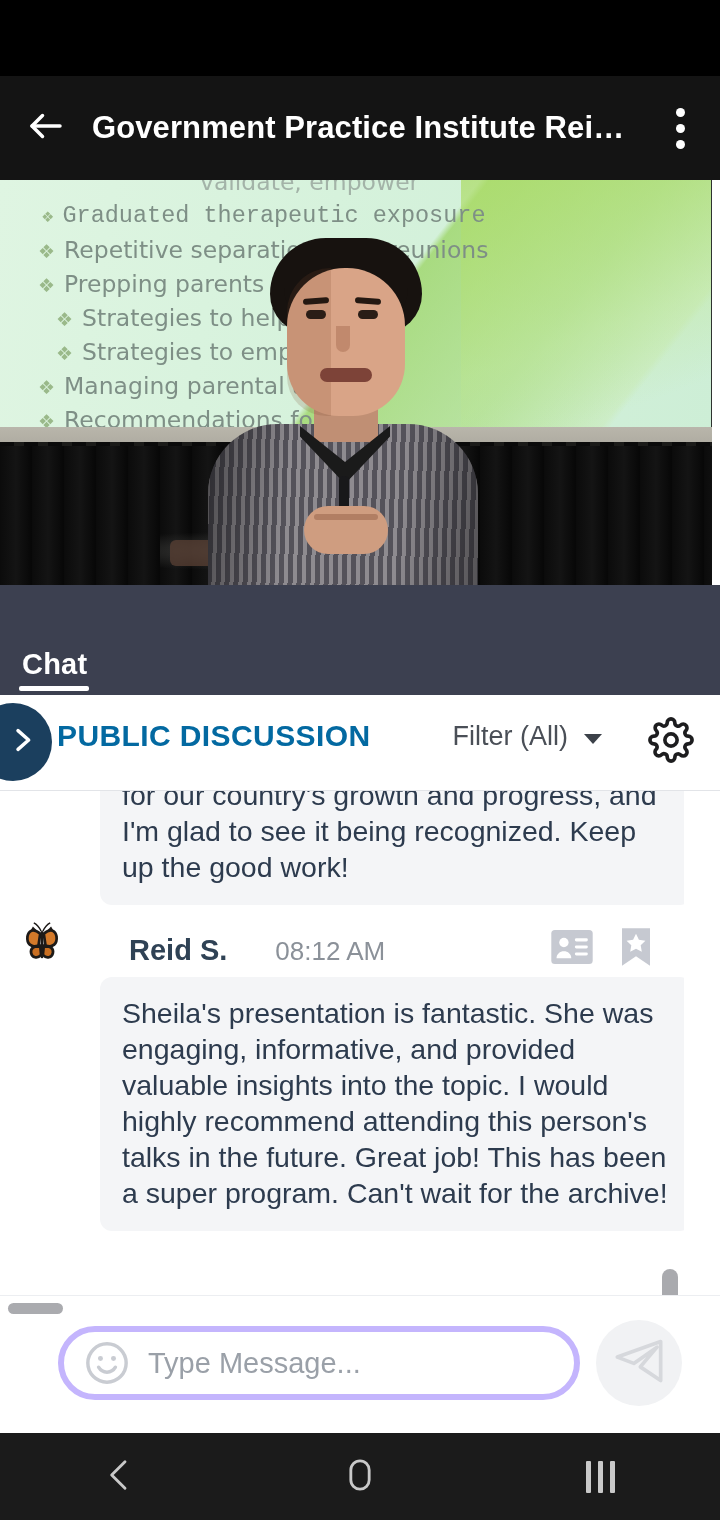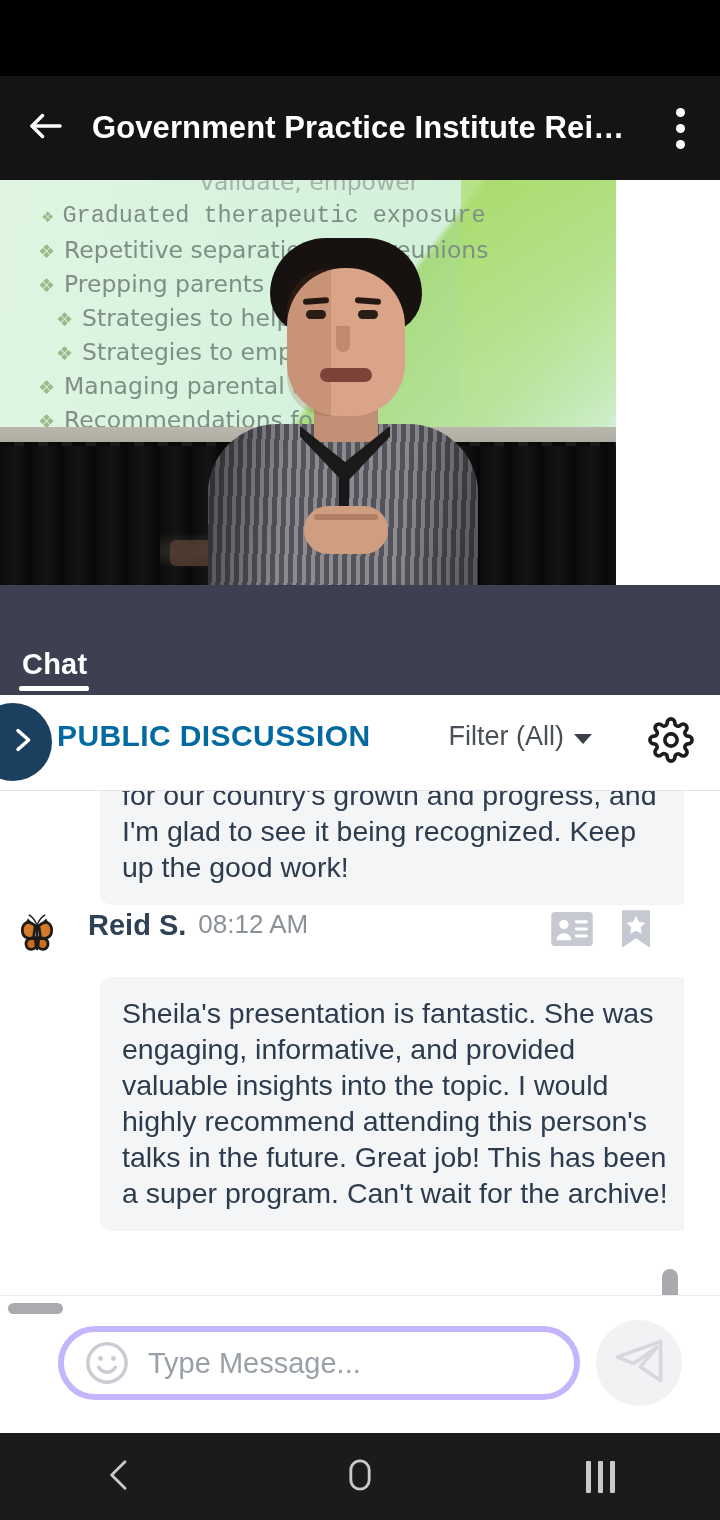--- a/index.html
+++ b/index.html
@@ -42,21 +42,21 @@
   }
   .kebab-top {
     width: 80px; height: 104px; flex: 0 0 auto;
     display: flex; flex-direction: column; align-items: center; justify-content: center;
     gap: 7px;
   }
   .kebab-top i { width: 9px; height: 9px; border-radius: 50%; background: #ffffff; display:block; }
 
   
   .video {
-    position: absolute; top: 180px; left: 0; width: 616px; height: 405px;
+    position: absolute; top: 180px; left: 0; width: 712px; height: 405px;
     overflow: hidden; background: #111;
   }
   .screen {
     position: absolute; left: 0; top: 0; width: 716px; height: 272px;
     background:
       linear-gradient(128deg, rgba(255,255,255,0) 52%, rgba(150,210,90,0.70) 53%, rgba(150,210,90,0.45) 72%, rgba(198,232,160,0.30) 86%, rgba(255,255,255,0) 87%),
       linear-gradient(100deg, #dff5e2 0%, #d6f2dc 45%, #cdeed6 100%);
     border-right: 5px solid #2e3330;
   }
   .screen-glow {
@@ -177,22 +177,22 @@
     width: 78px; height: 78px; border-radius: 50%;
     background: #1b3f5e;
     display: flex; align-items: center; justify-content: center;
   }
   .expand-btn svg { width: 32px; height: 32px; margin-left: 18px; }
   .disc-title {
     position: absolute; left: 57px; top: 24px;
     font-size: 30px; font-weight: bold; color: #0369a1; letter-spacing: .4px;
   }
   .filter-wrap {
-    position: absolute; right: 128px; top: 26px;
-    display: flex; align-items: center; gap: 10px;
+    position: absolute; right: 118px; top: 26px;
+    display: flex; align-items: center; gap: 16px;
   }
   .filter-label { font-size: 27px; color: #4a4f57; }
   .caret { width:0;height:0;border-left:9px solid transparent;border-right:9px solid transparent;border-top:10px solid #3c4149; margin-top:5px;}
   .gear-btn { position: absolute; right: 22px; top: 20px; width: 54px; height: 54px; display:flex;align-items:center;justify-content:center;}
   .gear-btn svg { width: 46px; height: 46px; }
 
   
   .messages {
     position: absolute; top: 791px; left: 0; width: 684px; height: 504px;
     background: #ffffff; overflow: hidden;
@@ -201,22 +201,22 @@
   .bubble {
     background: #f4f5f7; border-radius: 12px;
     padding: 18px 22px 20px 22px;
     color: #2d3b4e; font-size: 28.5px; line-height: 36px;
     margin: 0 28px 0 100px;
   }
   .bubble.partial { border-radius: 0 0 12px 12px; }
 
   .msg-block { position: absolute; left: 0; top: 118px; width: 720px; }
   .msg-head {
-    display: flex; align-items: flex-start;
-    padding: 0 22px 0 12px; height: 58px;
+    display: flex; align-items: flex-end;
+    padding: 0 22px 0 17px; height: 58px; gap: 36px;
   }
   .avatar {
     width: 50px; height: 50px; flex: 0 0 auto;
     display:flex; align-items:center; justify-content:center;
     font-size: 40px; line-height: 1;
   }
   .butterfly { width: 46px; height: 40px; }
   .msg-name { font-size: 29px; font-weight: bold; color: #2f4255; margin-left: 26px; }
   .msg-time { font-size: 26px; color: #8b9199; margin-left: 12px; }
   .badge-speaker {

